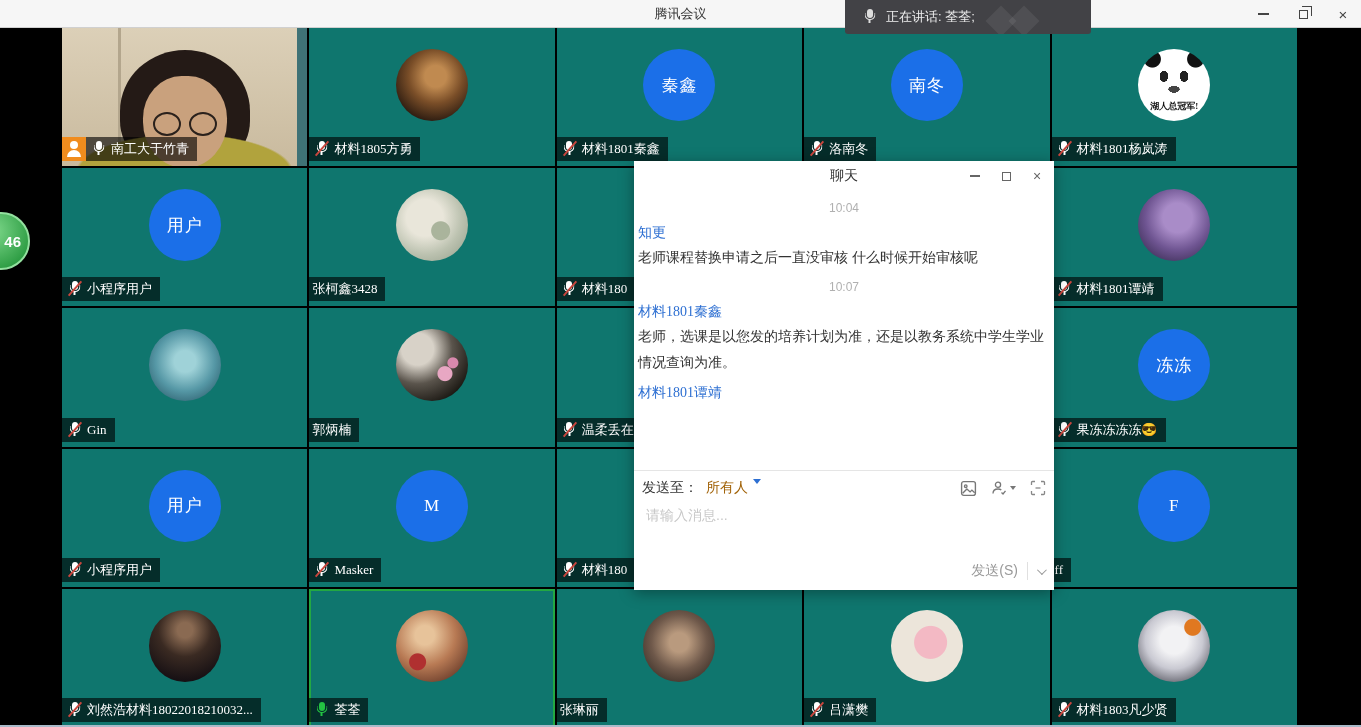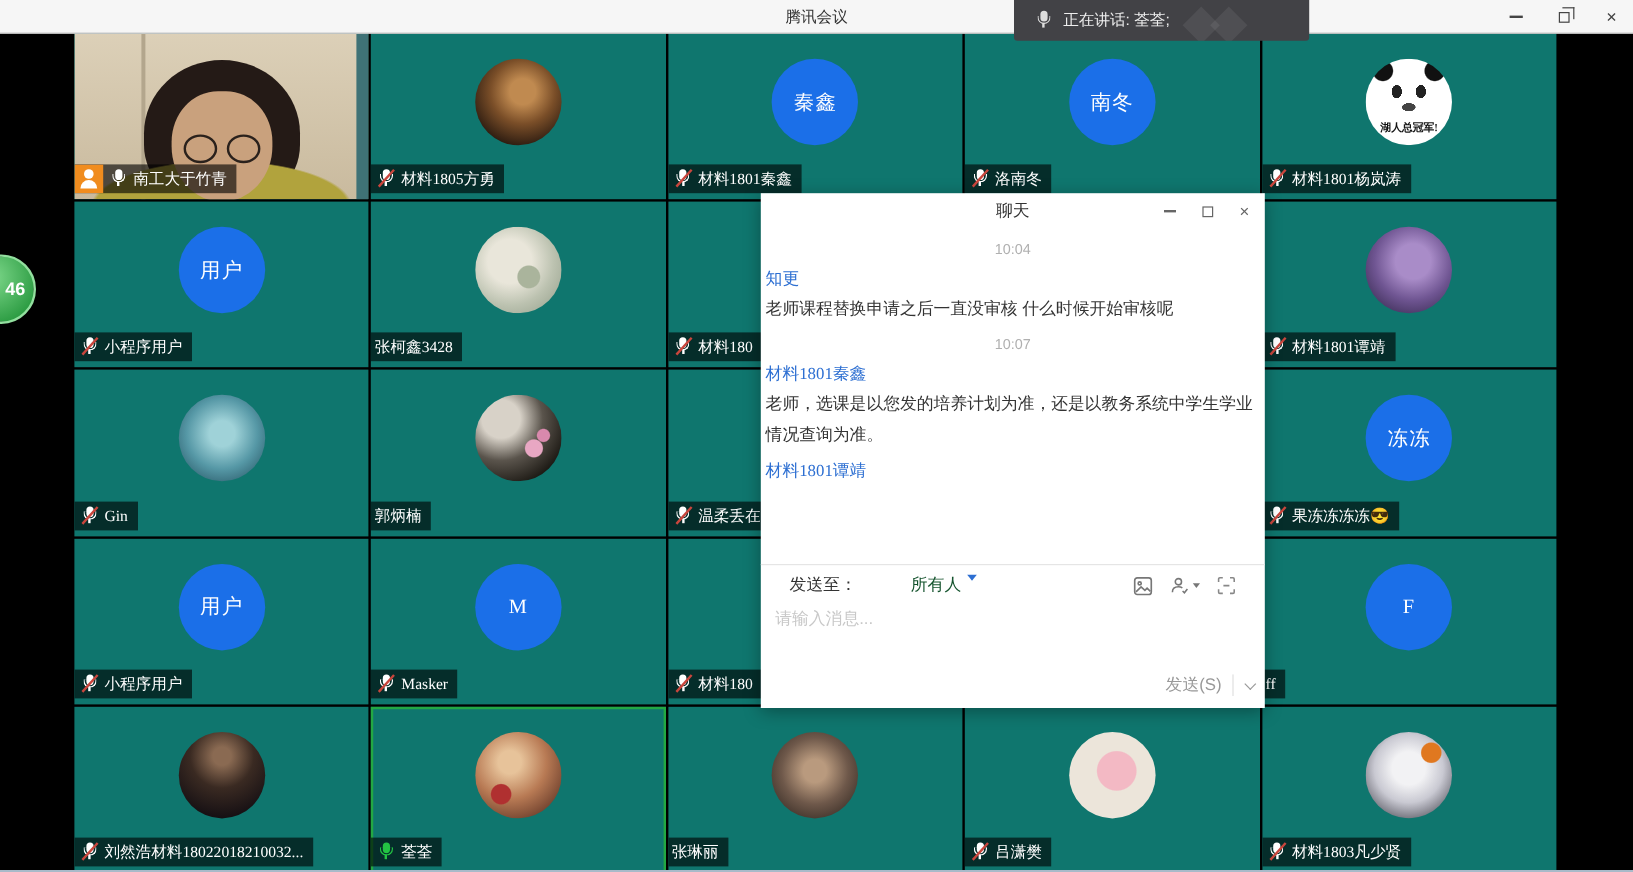--- a/index.html
+++ b/index.html
@@ -88,23 +88,23 @@
   .chat-controls { position:absolute; right:10px; top:0; height:30px; display:flex; align-items:center; gap:17px; color:#666; }
   .cc { cursor:pointer; display:flex; align-items:center; justify-content:center; width:14px; height:14px; }
   .cc-min i { width:10px; height:1.5px; background:#666; display:block; }
   .cc-max i { width:9px; height:9px; border:1.3px solid #666; display:block; }
   .cc-close { font-size:14px; color:#666; }
   .chat-messages { flex:1; overflow:hidden; padding:0 4px; }
   .msg-time { text-align:center; color:#b0b0b0; font-size:12px; margin:10px 0 4px; }
   .msg-user { color:#2d6fd2; margin:9px 0 2px; cursor:pointer;font-family:Liberation Serif, serif; }
   .msg-text { color:#333; line-height:26px; }
   .chat-compose { flex:none; border-top:1px solid #e5e5e5; height:120px; display:flex; flex-direction:column; }
-  .compose-top { display:flex; align-items:center; height:34px; padding:0 24px; flex:none;gap:37px; }
+  .compose-top { display:flex; align-items:center; height:34px; padding:0 8px; flex:none; }
   .send-to-label { color:#333; }
-  .send-to-value { color:#14532d; margin-left:8px; cursor:pointer; display:flex; align-items:flex-start; gap:5px; }
+  .send-to-value { color:#a16207; margin-left:8px; cursor:pointer; display:flex; align-items:flex-start; gap:5px; }
   .tri-down { width:0; height:0; border-left:4px solid transparent; border-right:4px solid transparent; border-top:5px solid #2d6fd2; display:inline-block; }
   .compose-icons { margin-left:auto; display:flex; gap:14px; align-items:center; color:#777; }
   .cicon { cursor:pointer; display:flex; align-items:center; }
   .cicon svg { display:block; }
   .mention-tri { width:0; height:0; border-left:3.5px solid transparent; border-right:3.5px solid transparent; border-top:4.5px solid #777; margin-left:3px; }
   .compose-input { flex:1; padding:2px 12px; color:#c8c8c8; cursor:text; }
   .compose-bottom { display:flex; justify-content:flex-end; align-items:center; padding:0 10px 10px; color:#999; flex:none; }
   .send-btn { cursor:pointer; }
   .send-divider { width:1px; height:18px; background:#e0e0e0; margin:0 9px; }
   .chev { width:7px; height:7px; border-right:1.5px solid #999; border-bottom:1.5px solid #999; transform:rotate(45deg) translateY(-2px); cursor:pointer; }

